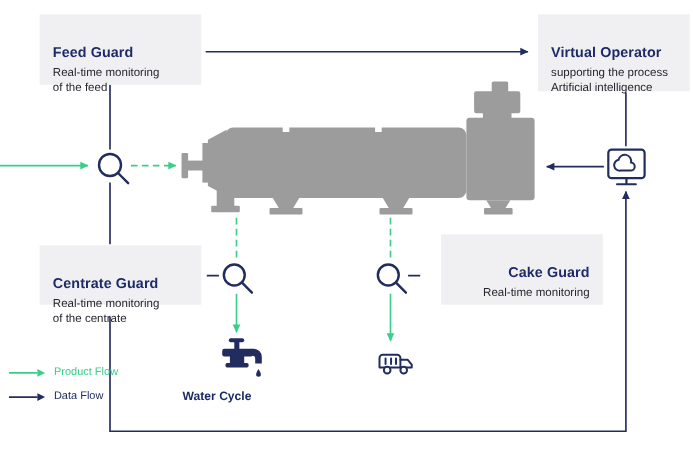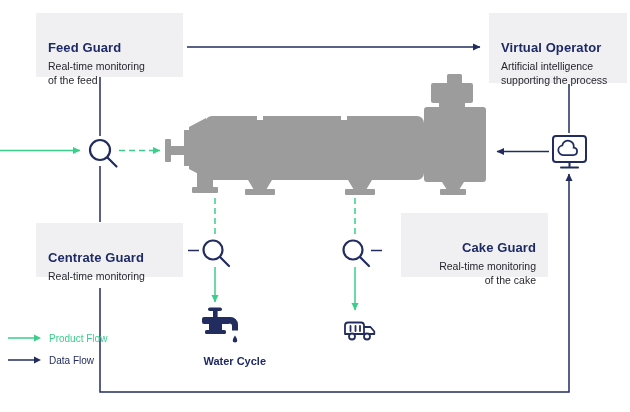--- a/index.html
+++ b/index.html
@@ -36,38 +36,38 @@
   }
 
   .node-feed     { left:36px;  top:13px;  width:147px; height:64px; }
   .node-vo       { left:489px; top:13px;  width:138px; height:70px; }
   .node-centrate { left:36px;  top:223px; width:147px; height:52px; }
   .node-cake     { left:401px; top:213px; width:147px; height:64px;text-align:right; }
 
   .flow-label {
     position:absolute;
     width:100px;
-    text-align:right;
+    text-align:left;
     font-size:11px;
     font-weight:bold;
     color:#1e2a66;
   }
   .label-water    { left:166px; top:355px; }
   .label-disposal { left:309px; top:355px; }
 
   .legend {
     position:absolute;
     left:8px; top:333px;
     display:flex;
     flex-direction:column;
     gap:11px;
   }
   .legend-row {
     display:flex;
-    align-items:flex-start;
+    align-items:flex-end;
     gap:7px;
     font-size:10px;
   }
   .legend-product span { color:#3bce8b; }
   .legend-data span    { color:#222c5f; }
 </style>
 </head>
 <body>
 
 <div class="canvas">
@@ -164,33 +164,33 @@
   </svg>
 
   <div class="node node-feed">
     <div class="node-title">Feed Guard</div>
     <div class="node-desc">Real-time monitoring</div>
     <div class="node-desc">of the feed</div>
   </div>
 
   <div class="node node-vo">
     <div class="node-title">Virtual Operator</div>
+    <div class="node-desc">supporting the process</div>
     <div class="node-desc">Artificial intelligence</div>
-    <div class="node-desc">supporting the process</div>
   </div>
 
   <div class="node node-centrate">
     <div class="node-title">Centrate Guard</div>
     <div class="node-desc">Real-time monitoring</div>
+    <div class="node-desc">of the centrate</div>
   </div>
 
   <div class="node node-cake">
     <div class="node-title">Cake Guard</div>
     <div class="node-desc">Real-time monitoring</div>
-    <div class="node-desc">of the cake</div>
   </div>
 
   <div class="flow-label label-water">Water Cycle</div>
 
   <div class="legend">
     <div class="legend-row legend-product">
       <svg width="34" height="10">
         <line x1="0" y1="5" x2="26" y2="5" stroke="#3bce8b" stroke-width="1.5"></line>
         <path d="M26,1.5 L33,5 L26,8.5 Z" fill="#3bce8b"></path>
       </svg>

